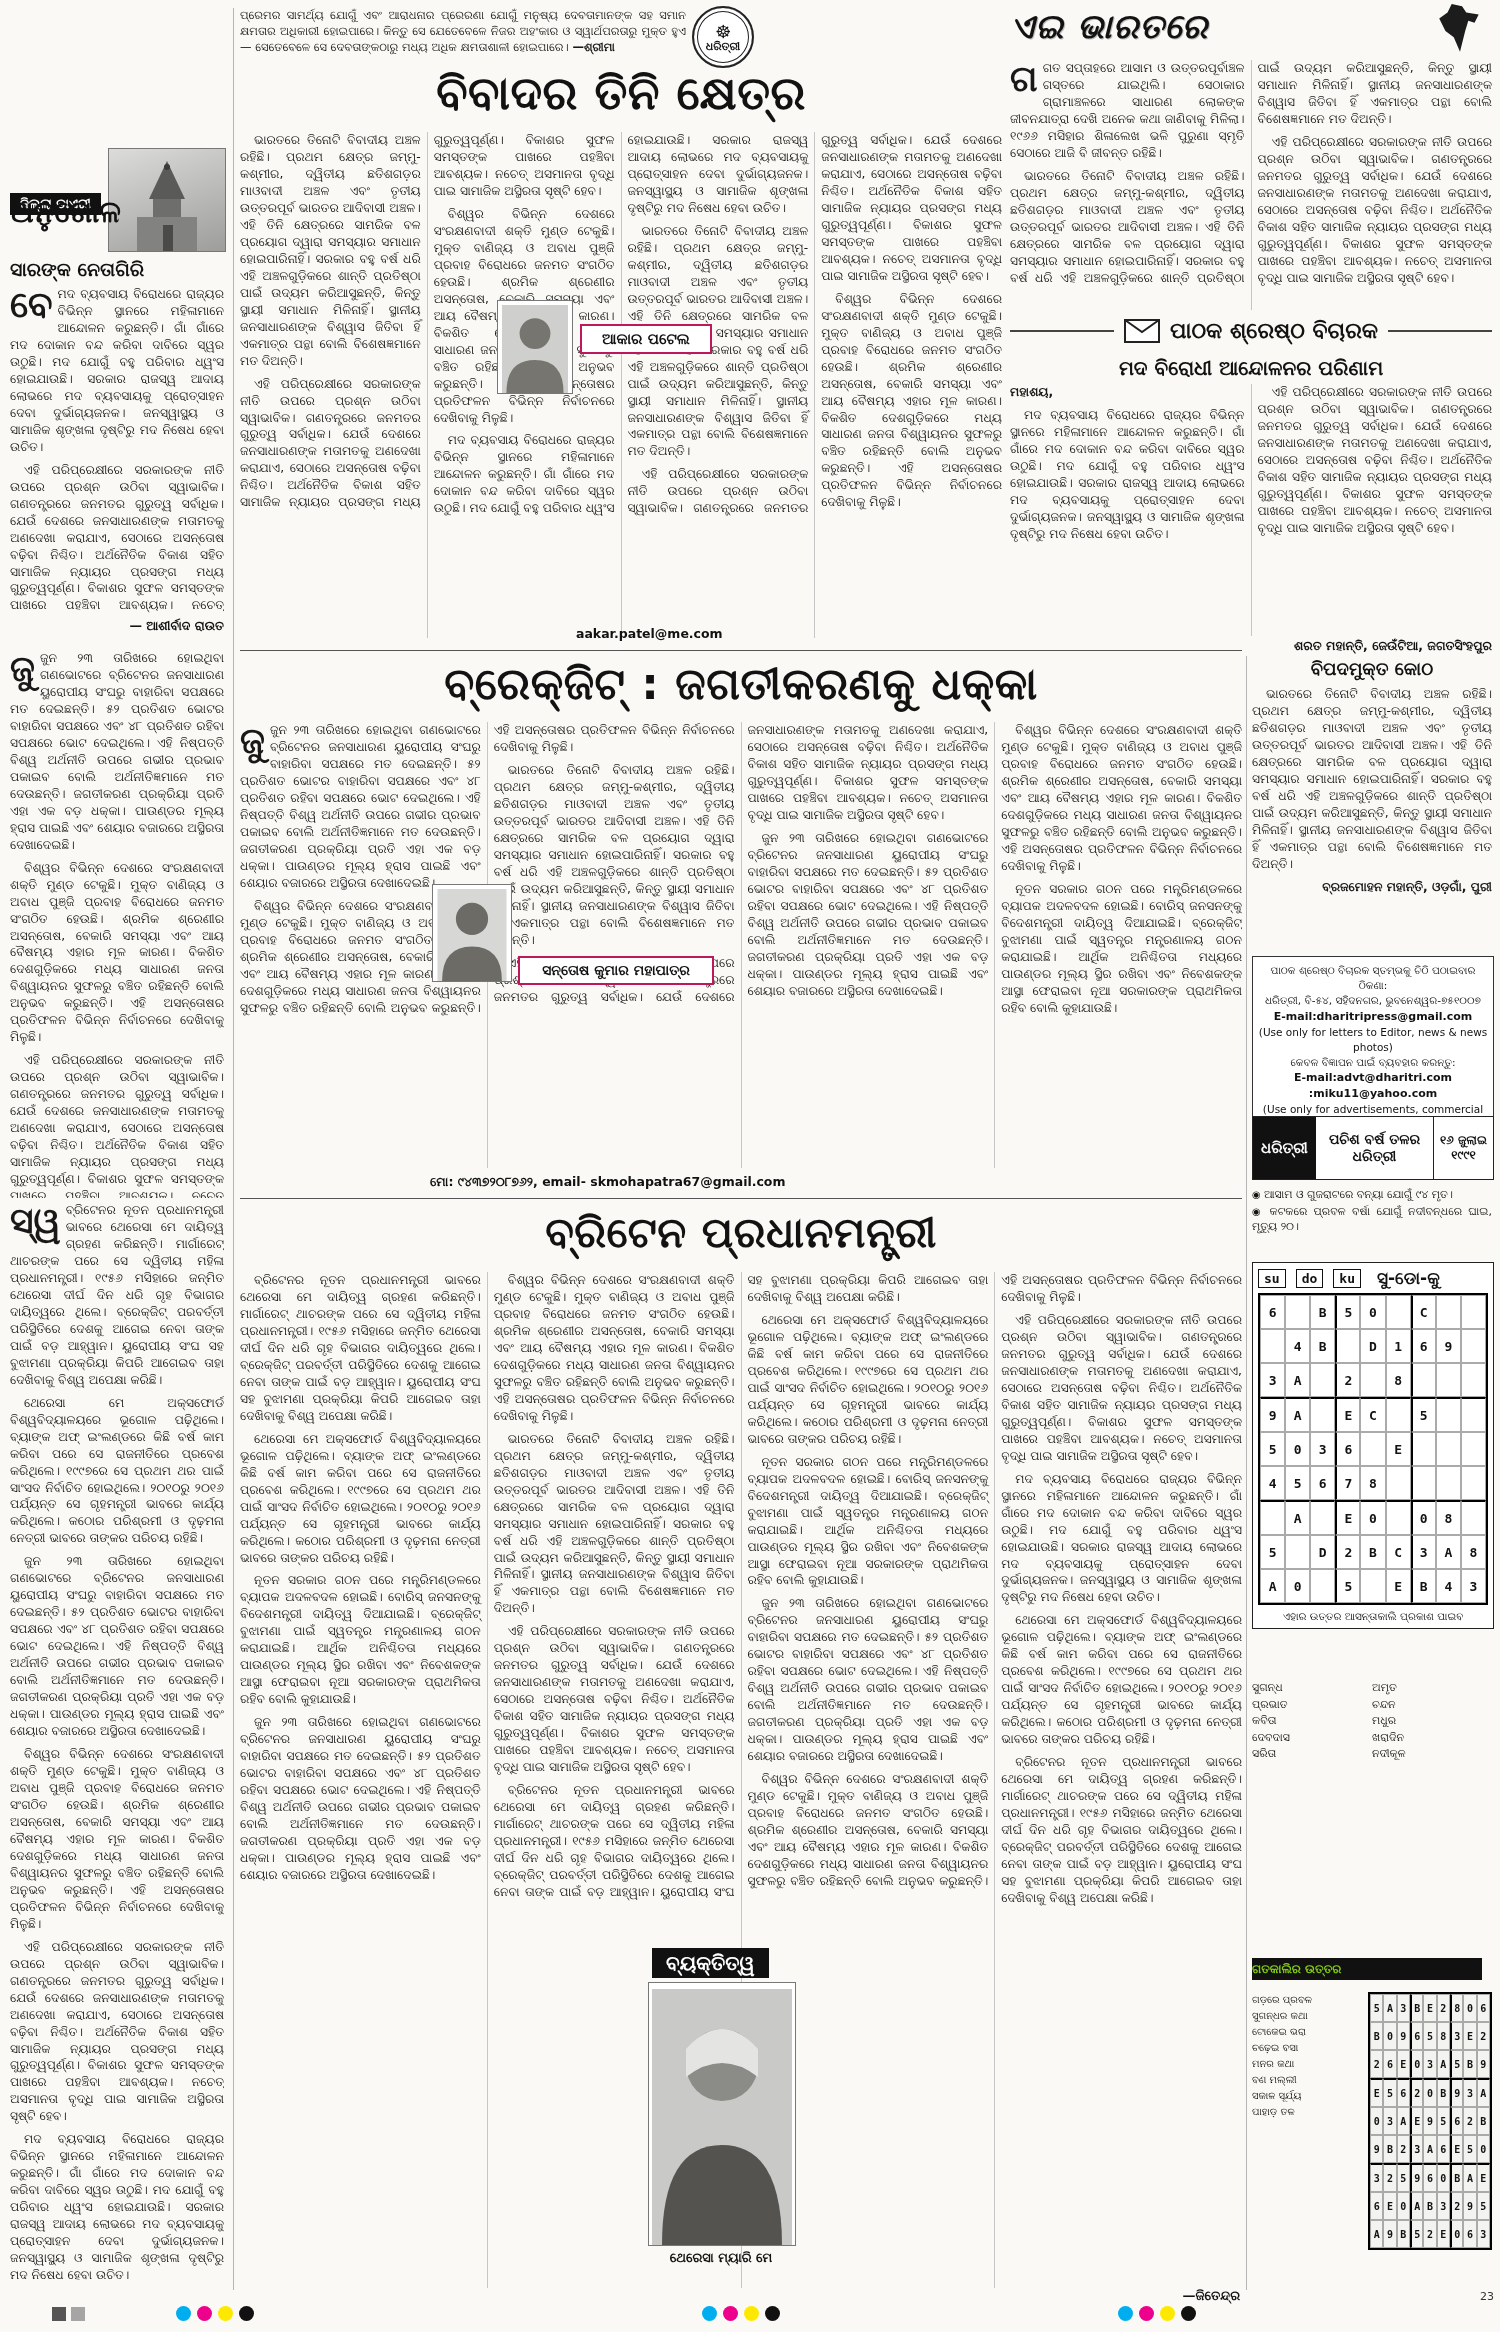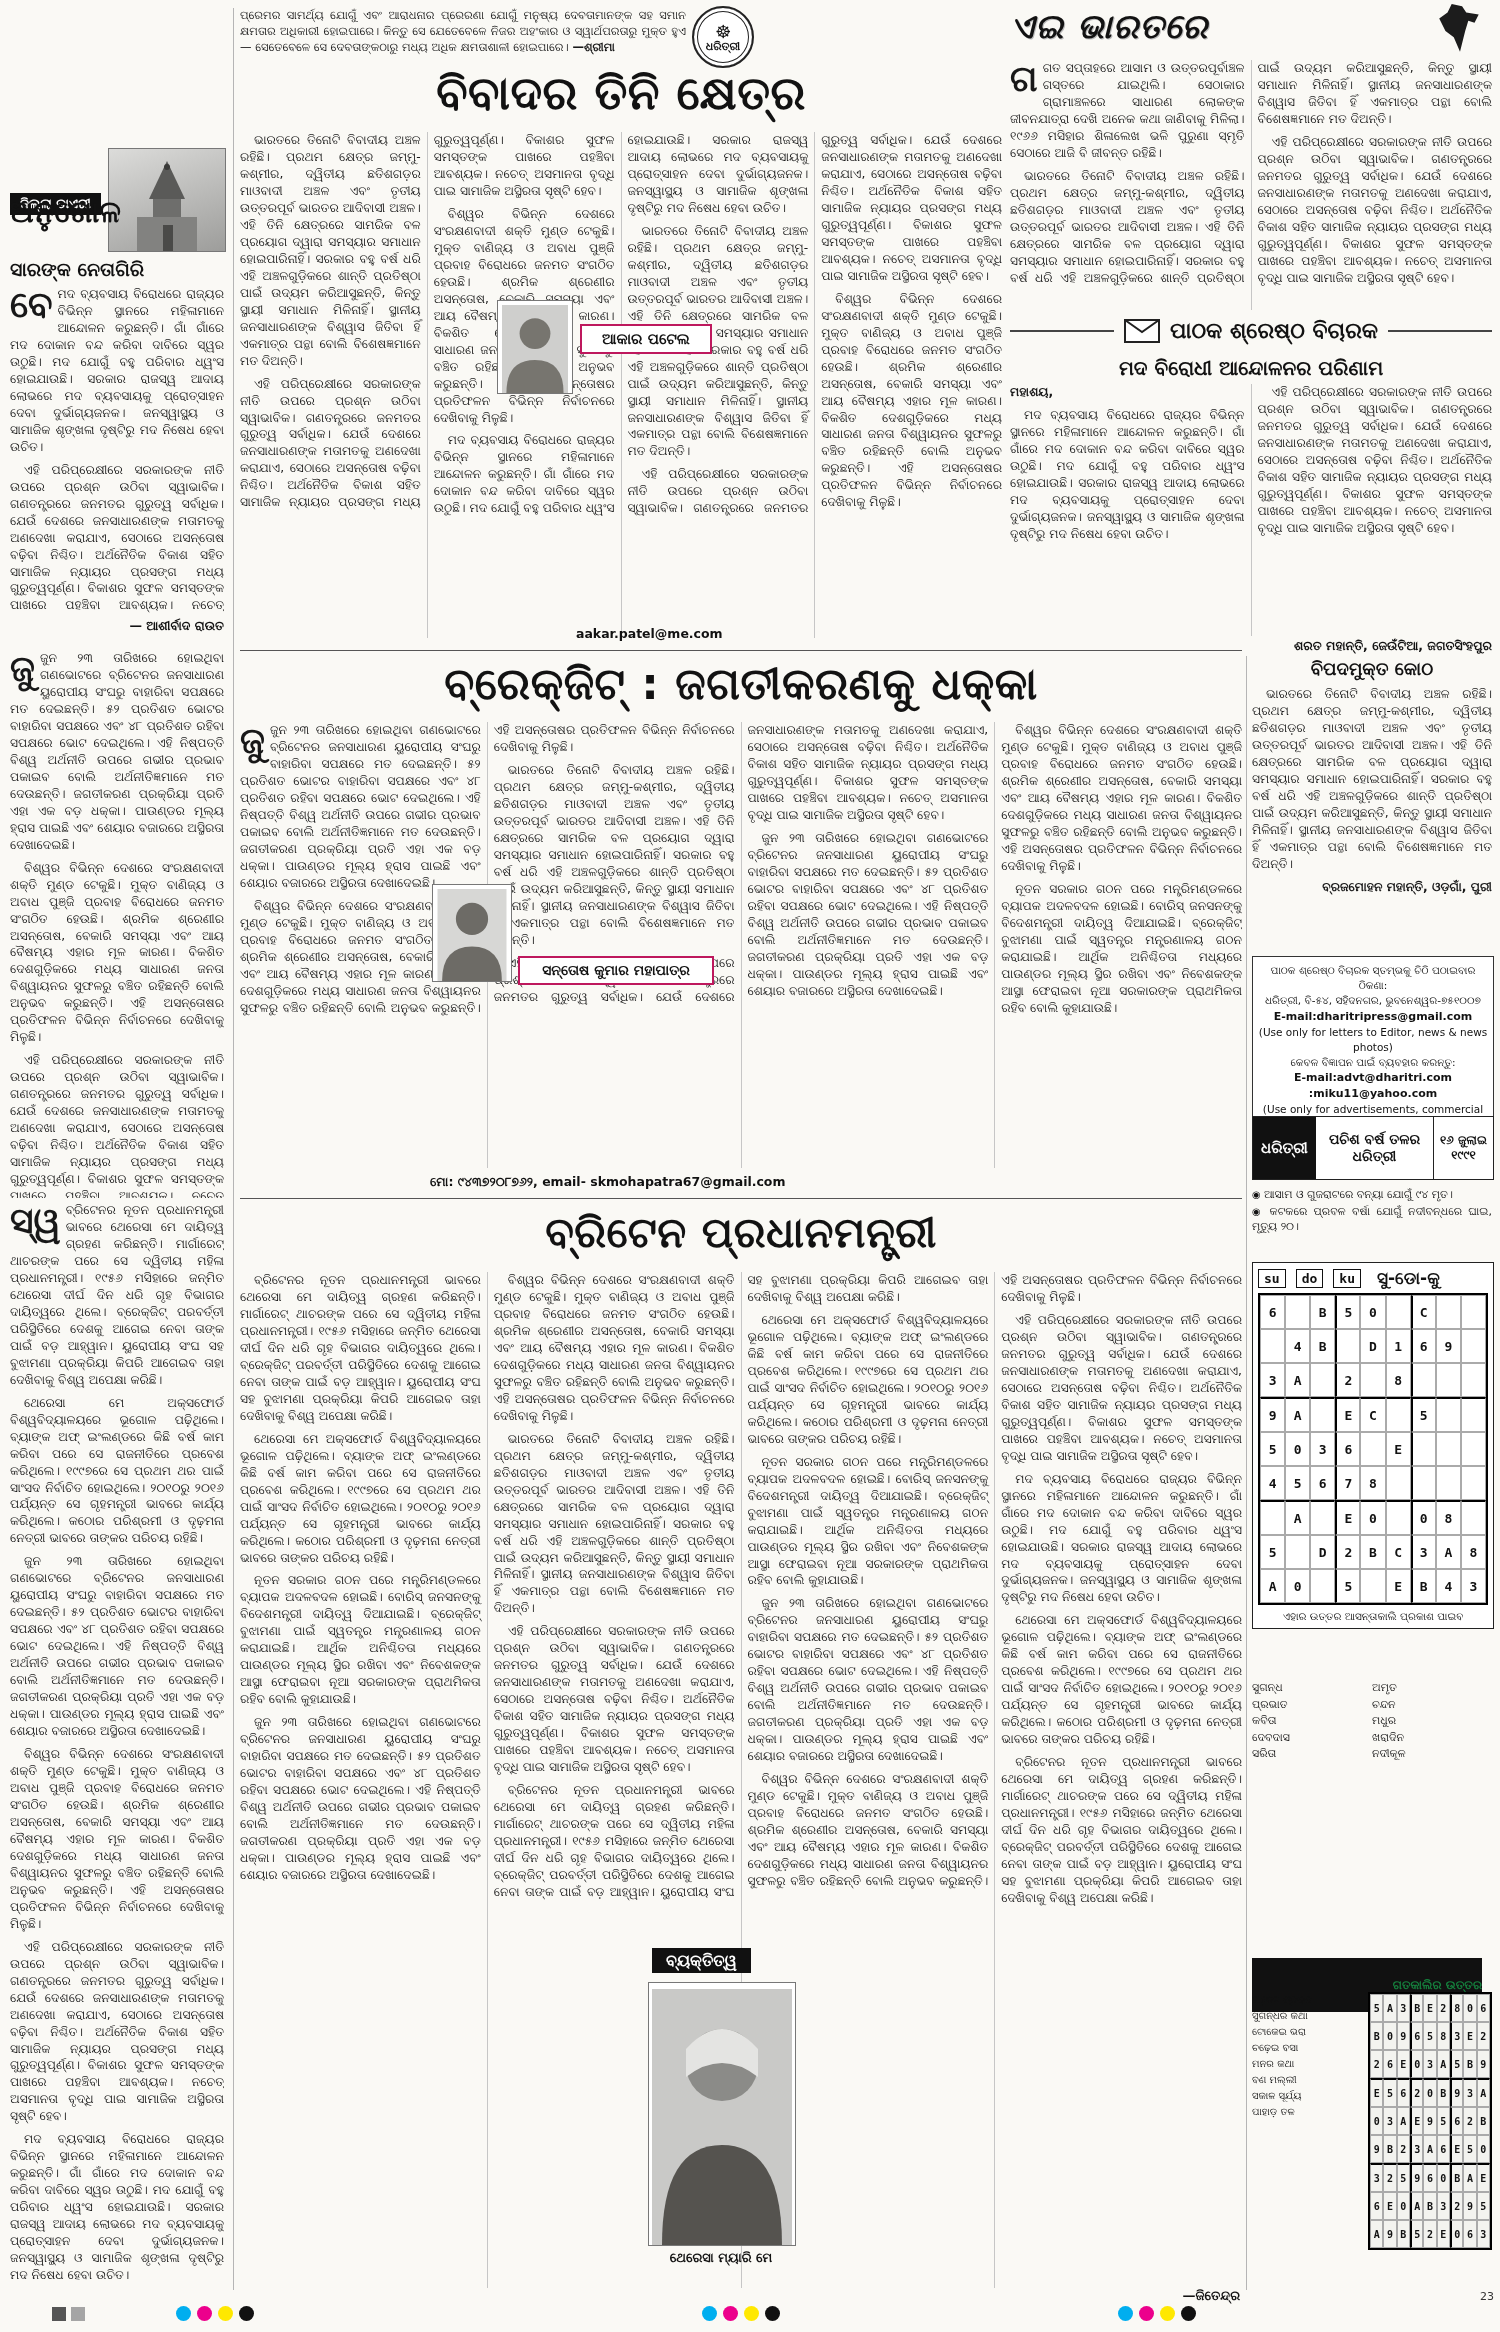--- a/index.html
+++ b/index.html
@@ -56,27 +56,27 @@
   .sudoku-head .sq{border:1.5px solid #111;font-weight:bold;font-size:13px;padding:1px 5px;
                    font-family:"DejaVu Sans Mono",monospace;}
   .sudoku-head .od{font-weight:bold;font-size:17px;margin-left:6px;}
   .grid{display:grid;grid-template-columns:repeat(9,1fr);border:2px solid #000;background:#fff;}
   .grid .cell{border:1px solid #aaa;display:flex;align-items:center;justify-content:center;
               font-weight:bold;font-family:"DejaVu Sans Mono",monospace;}
   .grid .cell.thickL{border-left:2px solid #000;}
   .grid .cell.thickT{border-top:2px solid #000;}
   .grid.main .cell{height:32px;font-size:13px;}
   .grid.answer .cell{height:26px;font-size:10px;background:#f3f3ef;}
-  .blackstrip{background:#111;color:#15803d;font-weight:bold;text-align:right;font-size:12px;
-              padding:20px 0;}
+  .blackstrip{background:#111;color:#84cc16;font-weight:bold;text-align:left;font-size:12px;
+              padding:4px 0;}
   .wordlist{column-count:2;column-gap:10px;}
   .wordlist .li,.sidelist .li{font-size:11px;line-height:1.5;}
   .sidelist .li{font-size:10px;line-height:1.6;}
   .note{font-size:10.5px;text-align:center;}
-  .tag{background:#111;color:#fff;font-weight:bold;font-size:16px;padding:3px 14px;display:inline-block;}
+  .tag{background:#111;color:#fff;font-weight:bold;font-size:20px;padding:3px 14px;display:inline-block;}
   .caption{font-weight:bold;text-align:center;font-size:13px;}
   .dots{display:flex;gap:6px;}
   .dots .dot{width:15px;height:15px;border-radius:50%;}
   .regsq{width:14px;height:14px;display:inline-block;}
   .pgnum{font-size:11px;color:#333;}
   .email-line{font-weight:bold;font-size:12.5px;}
 </style>
 </head>
 <body>
 

